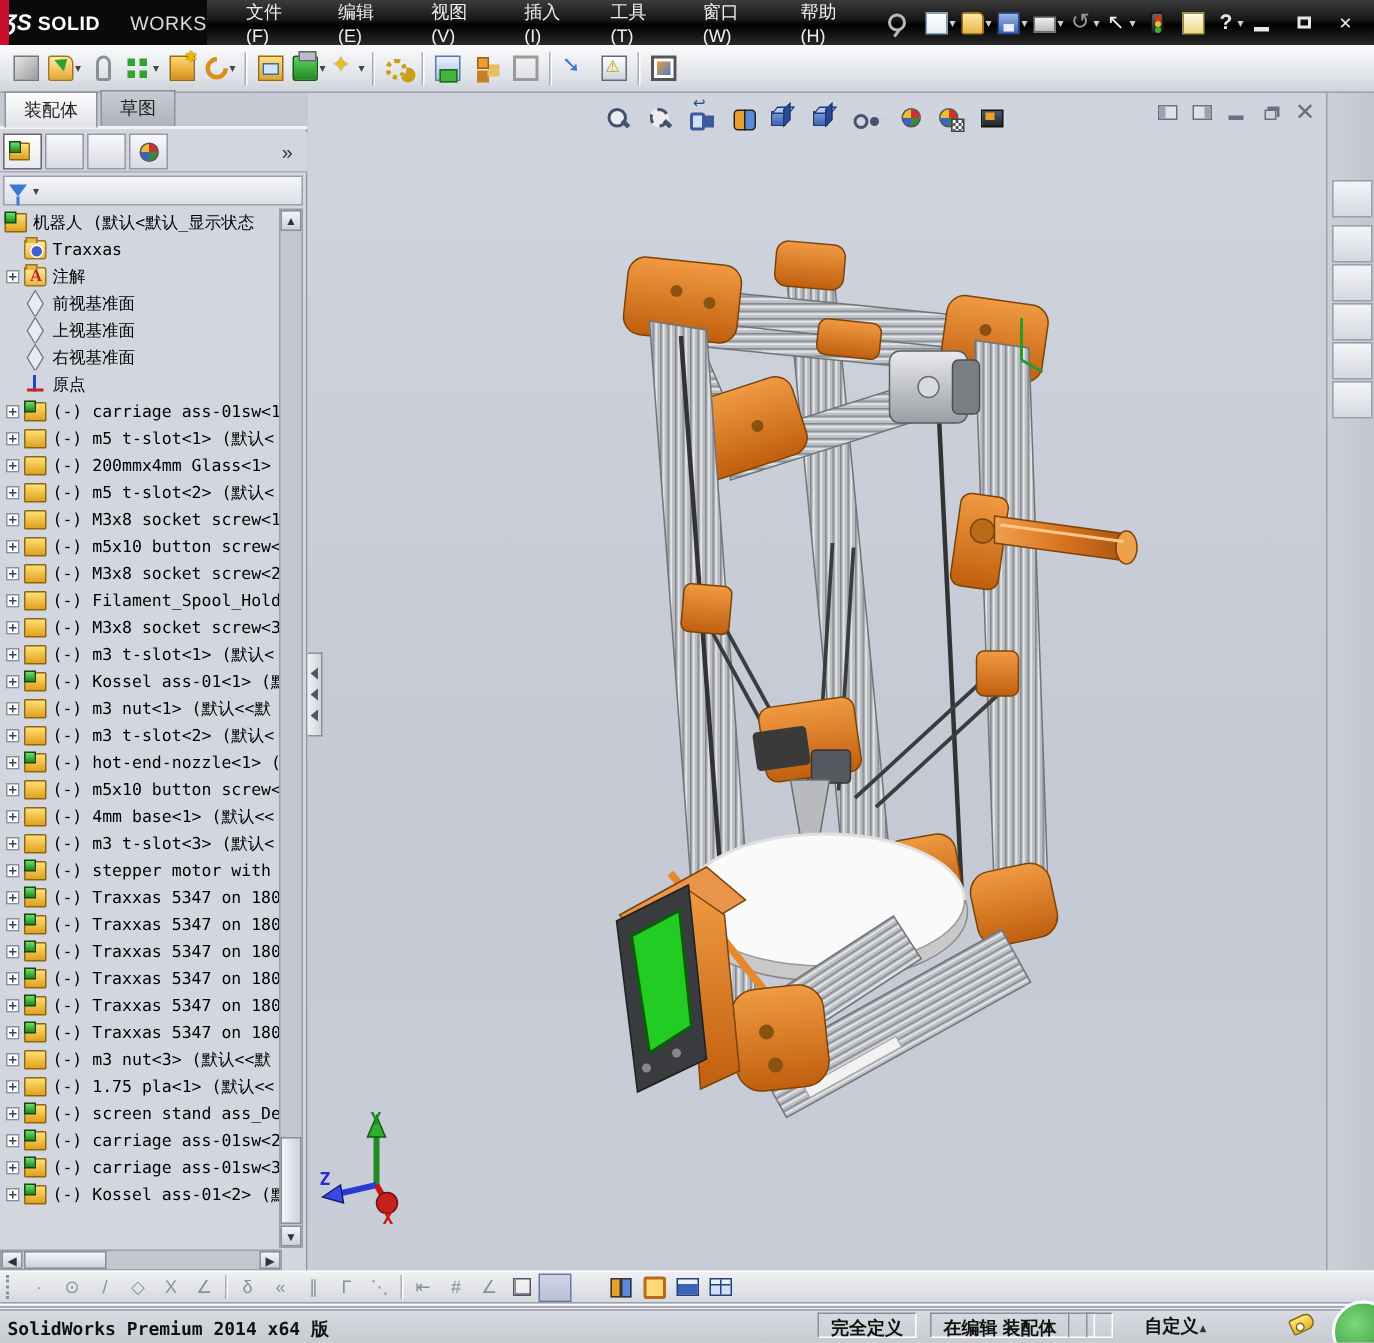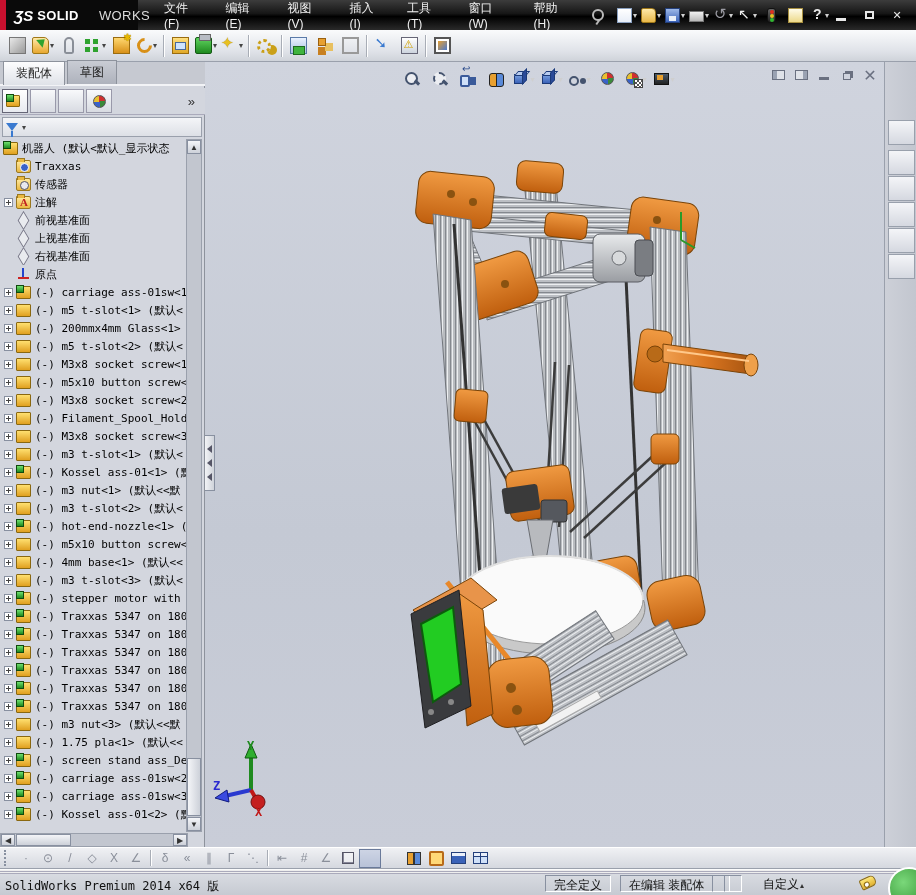--- a/index.html
+++ b/index.html
@@ -4,21 +4,21 @@
 <style>
   * { margin:0; padding:0; box-sizing:border-box; }
   html,body { width:916px; height:895px; overflow:hidden; background:#d4d0c8;
               font-family:"Liberation Sans", sans-serif; }
   #app { position:relative; width:916px; height:895px; background:#c9cdd8; }
 
   
   .titlebar { position:absolute; left:0; top:0; width:916px; height:30px;
     background:linear-gradient(#3c3c3c,#161616 45%,#000 55%,#2a2a2a); display:flex; align-items:center; }
   .logo { position:relative; height:30px; width:138px; background:#0a0a0a; display:flex; align-items:center;
-          padding-left:14px; flex:none; }
+          padding-left:14px; flex:none;justify-content:flex-end; }
   .logo::before { content:""; position:absolute; left:0; top:0; width:6px; height:30px; background:#c8102e; }
   .logo-3s { color:#fff; font-style:italic; font-weight:bold; font-size:15px; margin-right:4px; }
   .logo-solid { color:#fff; font-weight:bold; font-size:13px; letter-spacing:.4px; }
   .logo-works { color:#dcdcdc; font-weight:normal;margin-left:20px; }
   .menus { display:flex; margin-left:14px; }
   .menu { color:#f0f0f0; font-size:12px; padding:4px 12px; cursor:default; }
   .pin-icon { width:12px; height:12px; border-radius:50%; border:2px solid #b9b9b9; margin:0 8px; position:relative; }
   .pin-icon::after { content:""; position:absolute; left:3px; top:8px; width:2px; height:6px; background:#b9b9b9; transform:rotate(35deg); }
   .qat { display:flex; align-items:center; gap:2px; margin-left:4px; }
   .qbtn { width:22px; height:22px; display:flex; align-items:center; justify-content:center; position:relative; }
@@ -174,21 +174,21 @@
   .bb-dim::before { content:"⇤"; } .bb-grid::before { content:"#"; } .bb-angle::before { content:"∠"; }
   .bb-window::before { content:""; width:13px; height:10px; background:linear-gradient(#eaf0fa 30%,#3a62b8 30%); border:1px solid #24407c; display:block; }
   .bb-table::before { content:""; width:13px; height:10px; background:
       linear-gradient(#24407c,#24407c) 0 3px/13px 1px no-repeat,
       linear-gradient(#24407c,#24407c) 6px 0/1px 10px no-repeat,
       linear-gradient(#eaf0fa 30%,#cfe0f8 30%); border:1px solid #24407c; display:block; }
   .bb-spool::before { content:""; width:11px; height:11px; border:2px solid #b86a18; border-radius:2px; display:block; background:#ffd878; }
 
   
   .statusbar { position:absolute; left:0; top:868px; width:916px; height:27px;
-     background:linear-gradient(#ffffff,#d8dbe1 20%,#c6cad2); border-top:1px solid #9aa0ac; font-size:12px; color:#111; }
+     background:linear-gradient(#ffffff,#d8dbe1 20%,#c6cad2); border-top:1px solid #9aa0ac; font-size:12px; color:#111;font-weight:bold; }
   .statusbar::before { content:""; position:absolute; left:0; top:1px; width:100%; height:4px;
      background:repeating-linear-gradient(#eee 0 1px,#aab 1px 2px); }
   .sb-left { position:absolute; left:5px; top:9px; font-family:"DejaVu Sans Mono", monospace; font-size:12px; }
   .sb-cell { position:absolute; top:6px; height:17px; border:1px solid; border-color:#8890a0 #fff #fff #8890a0; padding:1px 8px 0; }
   .sb-c1 { left:545px; } .sb-c2 { left:620px;text-align:center; } .sb-sm1 { left:712px; width:8px; } .sb-sm2 { left:724px; width:8px; }
   .sb-c3 { left:736px; width:90px; text-align:center; border:none; }
   .sb-arrow { position:absolute; left:800px; top:12px; font-size:8px; color:#333; }
   .sb-tag { position:absolute; left:860px; top:8px; width:16px; height:11px; background:linear-gradient(#ffe878,#e0b030); border:1px solid #8a6810; border-radius:2px 5px 5px 2px; transform:rotate(-25deg); }
   .sb-tag::after { content:""; position:absolute; left:2px; top:3px; width:4px; height:4px; border-radius:50%; background:#fff; border:1px solid #8a6810; }
   .sb-green { position:absolute; right:-14px; bottom:-14px; width:42px; height:42px; border-radius:50%; background:radial-gradient(circle at 35% 35%, #7ad87a,#2a8a2a); border:2px solid #fff; }
@@ -343,25 +343,20 @@
         <span class="tlabel">机器人  (默认&lt;默认_显示状态</span>
       </div>
       <div>
 
           <div class="trow">
             <span class="texp"></span>
             <span class="ticon ti-folder-history"></span>
             <span class="tlabel">Traxxas</span>
           </div>
 
-          <div class="trow">
-            <span class="texp"></span>
-            <span class="ticon ti-folder-sensor"></span>
-            <span class="tlabel">传感器</span>
-          </div>
 
           <div class="trow">
             <span class="texp exp"></span>
             <span class="ticon ti-ann"></span>
             <span class="tlabel">注解</span>
           </div>
 
           <div class="trow">
             <span class="texp"></span>
             <span class="ticon ti-plane"></span>

